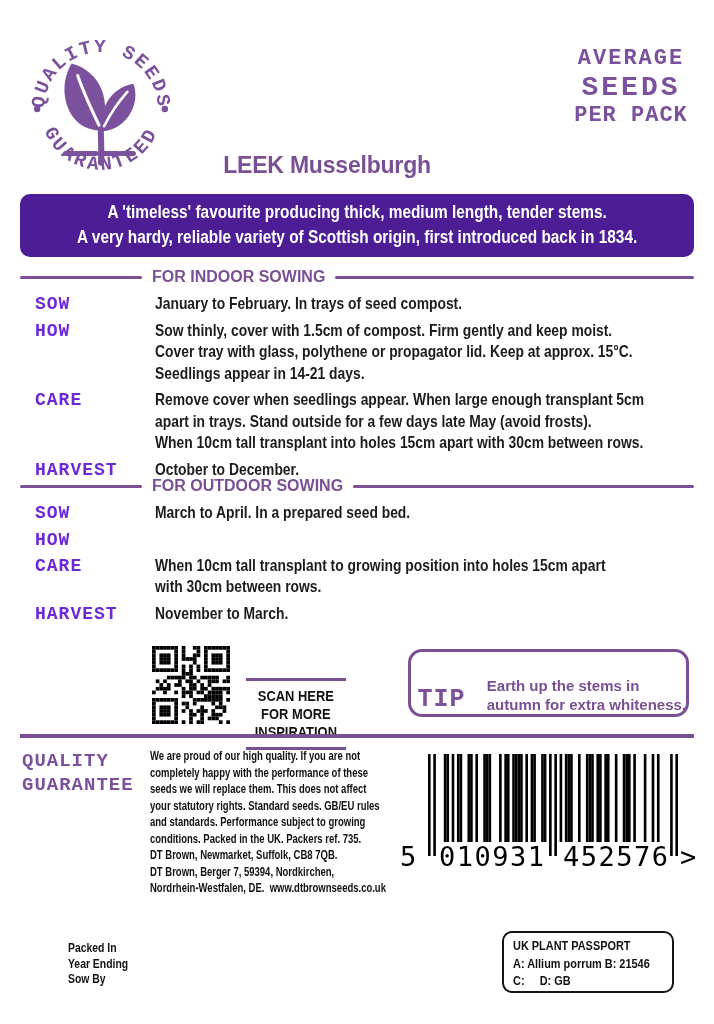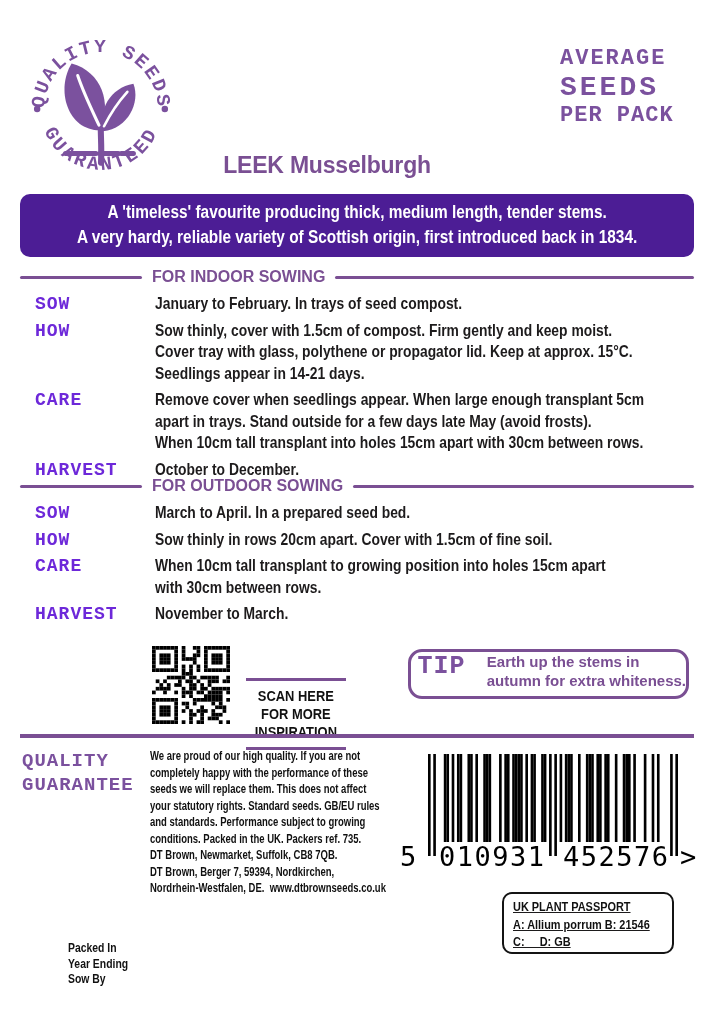--- a/index.html
+++ b/index.html
@@ -8,21 +8,21 @@
     position:relative; width:714px; height:1024px; margin:0 auto;
     background:#ffffff; overflow:hidden;
     font-family:"Liberation Sans", sans-serif; color:#1d1b1c;
   }
   .stampfont { font-family:"Liberation Mono", monospace; font-weight:bold; color:#7b519e; }
 
   
   .brand-stamp { position:absolute; left:25px; top:33px; width:152px; height:152px; }
   .packet-title { position:absolute; left:0; top:152px; width:654px; text-align:center;
     font-size:23px; font-weight:bold; color:#7a4f93; letter-spacing:-0.2px; }
-  .avg-block { position:absolute; left:560px; top:46px; width:142px; }
+  .avg-block { position:absolute; left:560px; top:46px; width:142px; text-align:center; }
   .avg-l1 { font-size:22px; line-height:26px; letter-spacing:2px; }
   .avg-count { font-size:52px; line-height:56px; letter-spacing:4px; }
   .avg-l3 { font-size:28px; line-height:32px; letter-spacing:3px; }
   .avg-l4 { font-size:22px; line-height:24px; letter-spacing:1px; }
 
   
   .banner { position:absolute; left:20px; top:194px; width:674px; height:63px;
     background:#4c1d95; border-radius:10px; overflow:hidden; }
   .banner-text { width:117%; transform:scaleX(0.855); transform-origin:0 0;
     text-align:center; white-space:pre; color:#ffffff; font-weight:bold;
@@ -44,22 +44,22 @@
   .bodytxt { font-weight:bold; font-size:16.5px; line-height:21.5px; white-space:pre;
     width:119%; transform:scaleX(0.84); transform-origin:0 0; color:#1d1b1c; }
 
   
   .qr { position:absolute; left:152px; top:646px; width:78px; height:78px; }
   .scan-block { position:absolute; left:246px; top:648px; width:100px;margin-top:30px; }
   .scanline { height:3px; background:#7a4f93; }
   .scan-text { margin:6px 0; text-align:center; font-weight:bold; font-size:14.5px;
     line-height:18px; white-space:pre; width:112%; transform:scaleX(0.89);
     transform-origin:0 0; color:#111; }
-  .tip-box { position:absolute; left:408px; top:649px; width:281px; height:50px;
-    border:3px solid #7a4f93; border-radius:14px; display:flex; align-items:flex-start;
+  .tip-box { position:absolute; left:408px; top:649px; width:281px; height:68px;
+    border:3px solid #7a4f93; border-radius:14px; display:flex; align-items:flex-end;
     background:#fff; }
   .tip-label-cell { width:62px; display:flex; align-items:center; justify-content:center; }
   .tip-label { font-size:25px; letter-spacing:1px; }
   .tip-divider { width:3px; background:#7a4f93; }
   .tip-text-cell { flex:1; display:flex; align-items:center; padding-left:12px; }
   .tip-text { color:#7a4f93; font-weight:bold; font-size:15px; line-height:19px; white-space:pre; }
 
   .divider { position:absolute; left:20px; top:734px; width:674px; height:4px; background:#7a4f93; }
 
   
@@ -76,22 +76,22 @@
     font-size:27px; color:#000; }
   .bc-first { left:2px; }
   .bc-left { left:41px; letter-spacing:1.5px;margin-top:24px; }
   .bc-right { left:165px; letter-spacing:1.5px; }
   .bc-suffix { left:282px; }
 
   
   .packed { position:absolute; left:68px; top:940px; }
   .packed-inner { font-weight:bold; font-size:13px; line-height:15.5px; white-space:pre;
     width:125%; transform:scaleX(0.8); transform-origin:0 0; color:#111; }
-  .passport { position:absolute; left:502px; top:892px; width:172px; height:62px;
-    border:2px solid #141414; border-radius:10px; padding:4px 16px 0 9px; overflow:visible;text-decoration:underline; }
+  .passport { position:absolute; left:502px; top:931px; width:172px; height:62px;
+    border:2px solid #141414; border-radius:10px; padding:4px 16px 0 9px; overflow:visible; }
   .passport-inner { font-weight:bold; font-size:13px; line-height:17.5px; white-space:pre;
     width:120%; transform:scaleX(0.84); transform-origin:0 0; color:#111; }
 </style>
 </head>
 <body>
 
 <div class="page">
 
   <svg class="brand-stamp" viewBox="0 0 150 150">
     <defs>
@@ -171,23 +171,20 @@
       <div class="hrule trail"></div>
     </div>
     <div class="srow">
       <div class="srow-label">SOW</div>
       <div class="srow-text">
           <div class="bodytxt">March to April. In a prepared seed bed.</div>
         </div>
     </div>
     <div class="srow">
       <div class="srow-label">HOW</div>
-      <div class="srow-text">
-          <div class="bodytxt">Sow thinly in rows 20cm apart. Cover with 1.5cm of fine soil.</div>
-        </div>
     </div>
     <div class="srow">
       <div class="srow-label">CARE</div>
       <div class="srow-text">
           <div class="bodytxt">When 10cm tall transplant to growing position into holes 15cm apart
 with 30cm between rows.</div>
         </div>
     </div>
     <div class="srow">
       <div class="srow-label">HARVEST</div>

